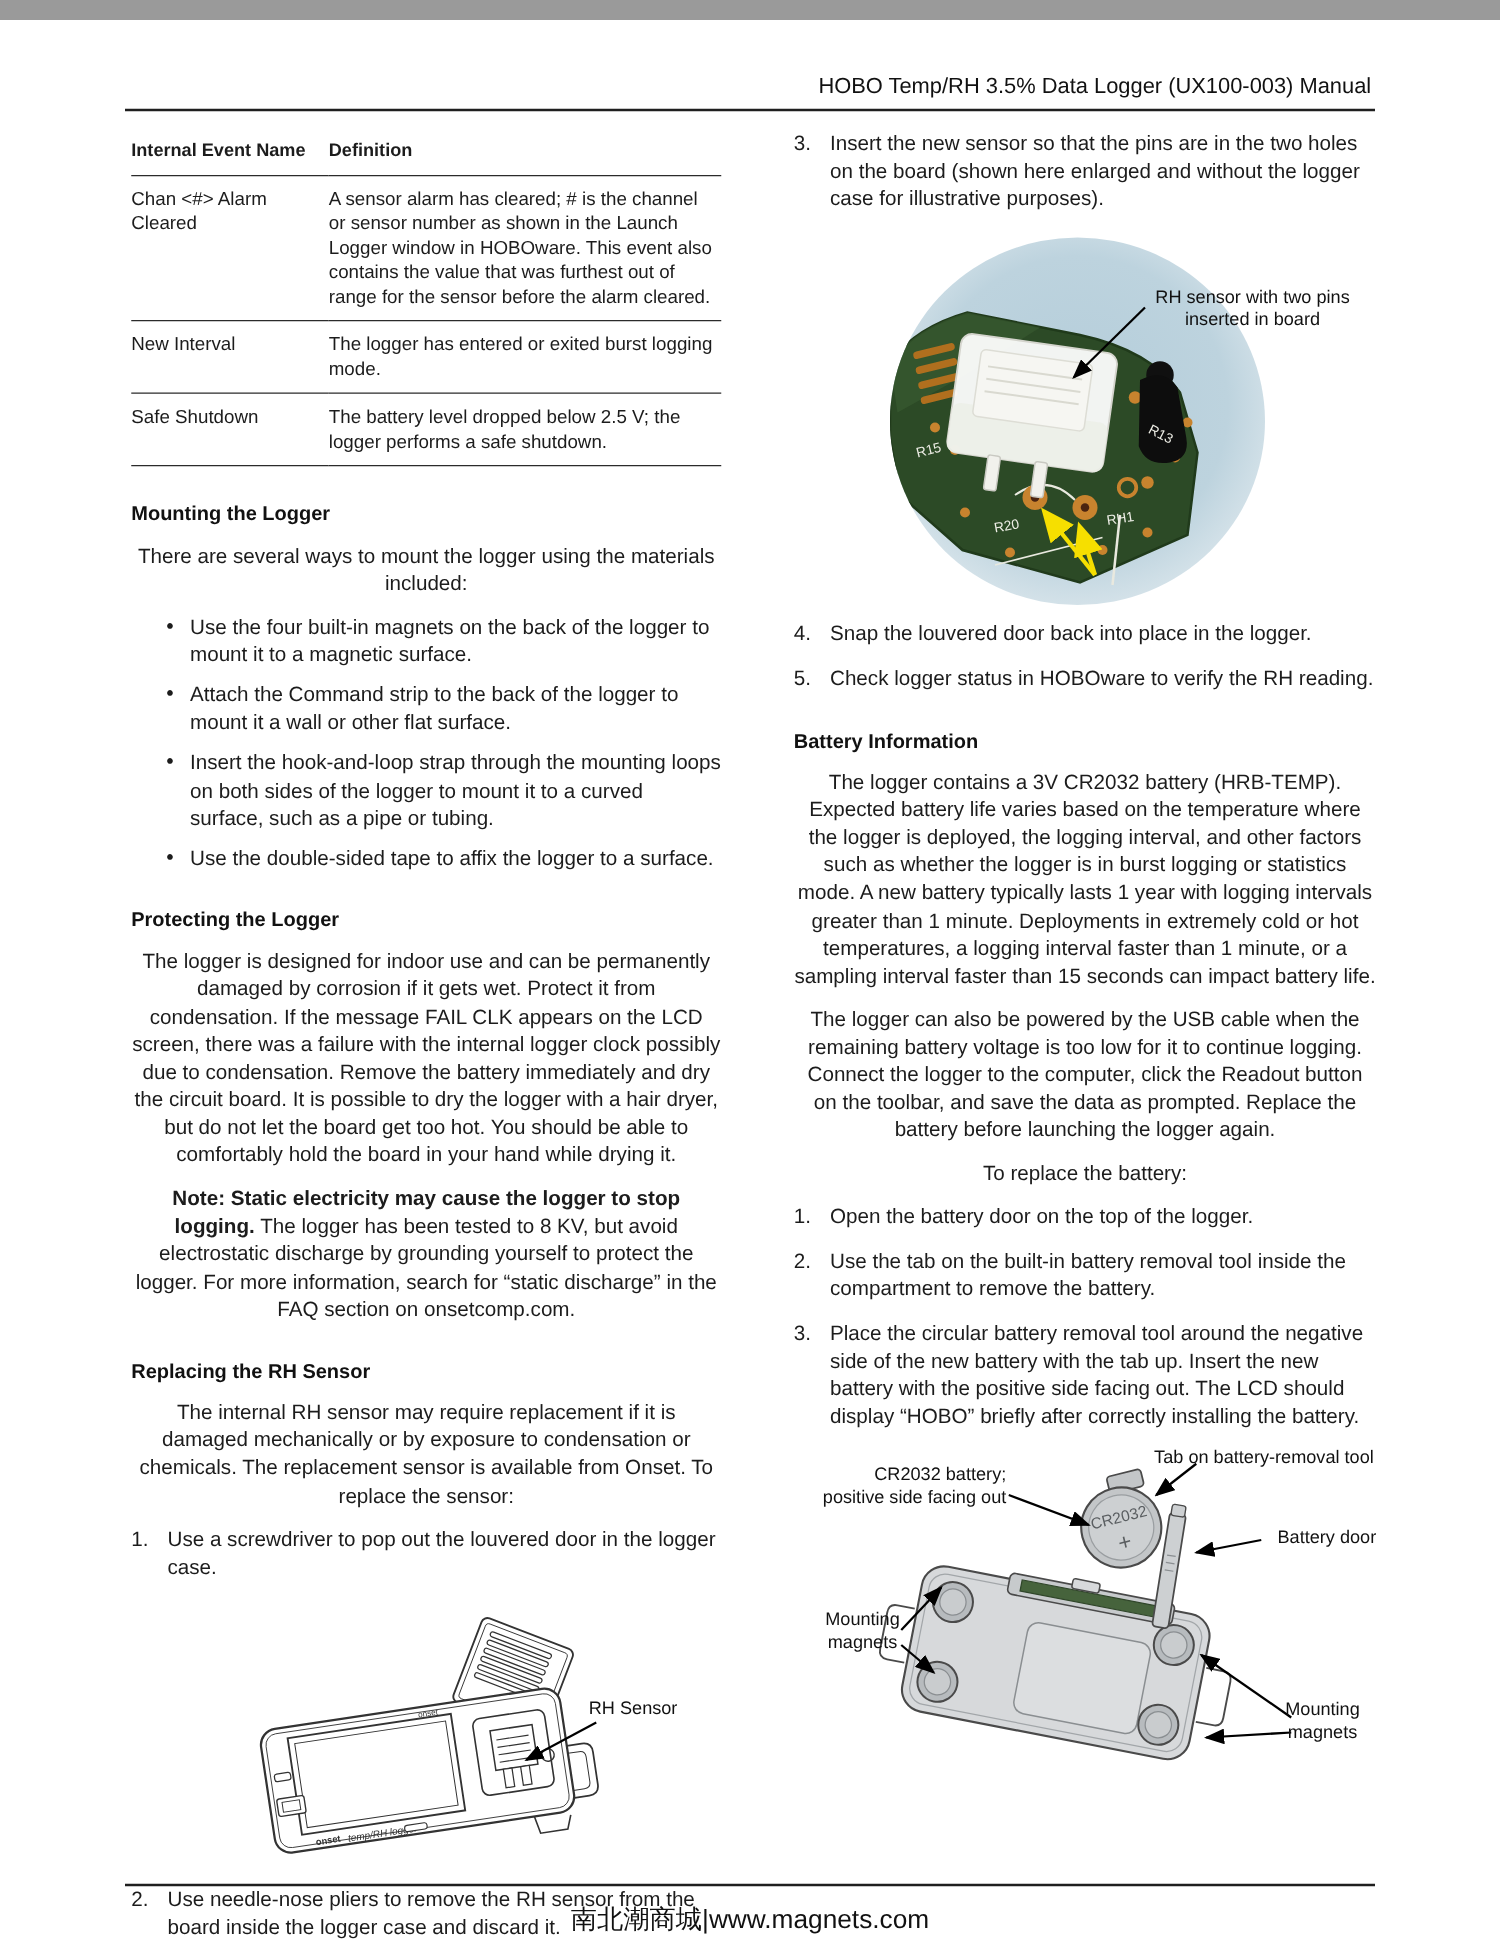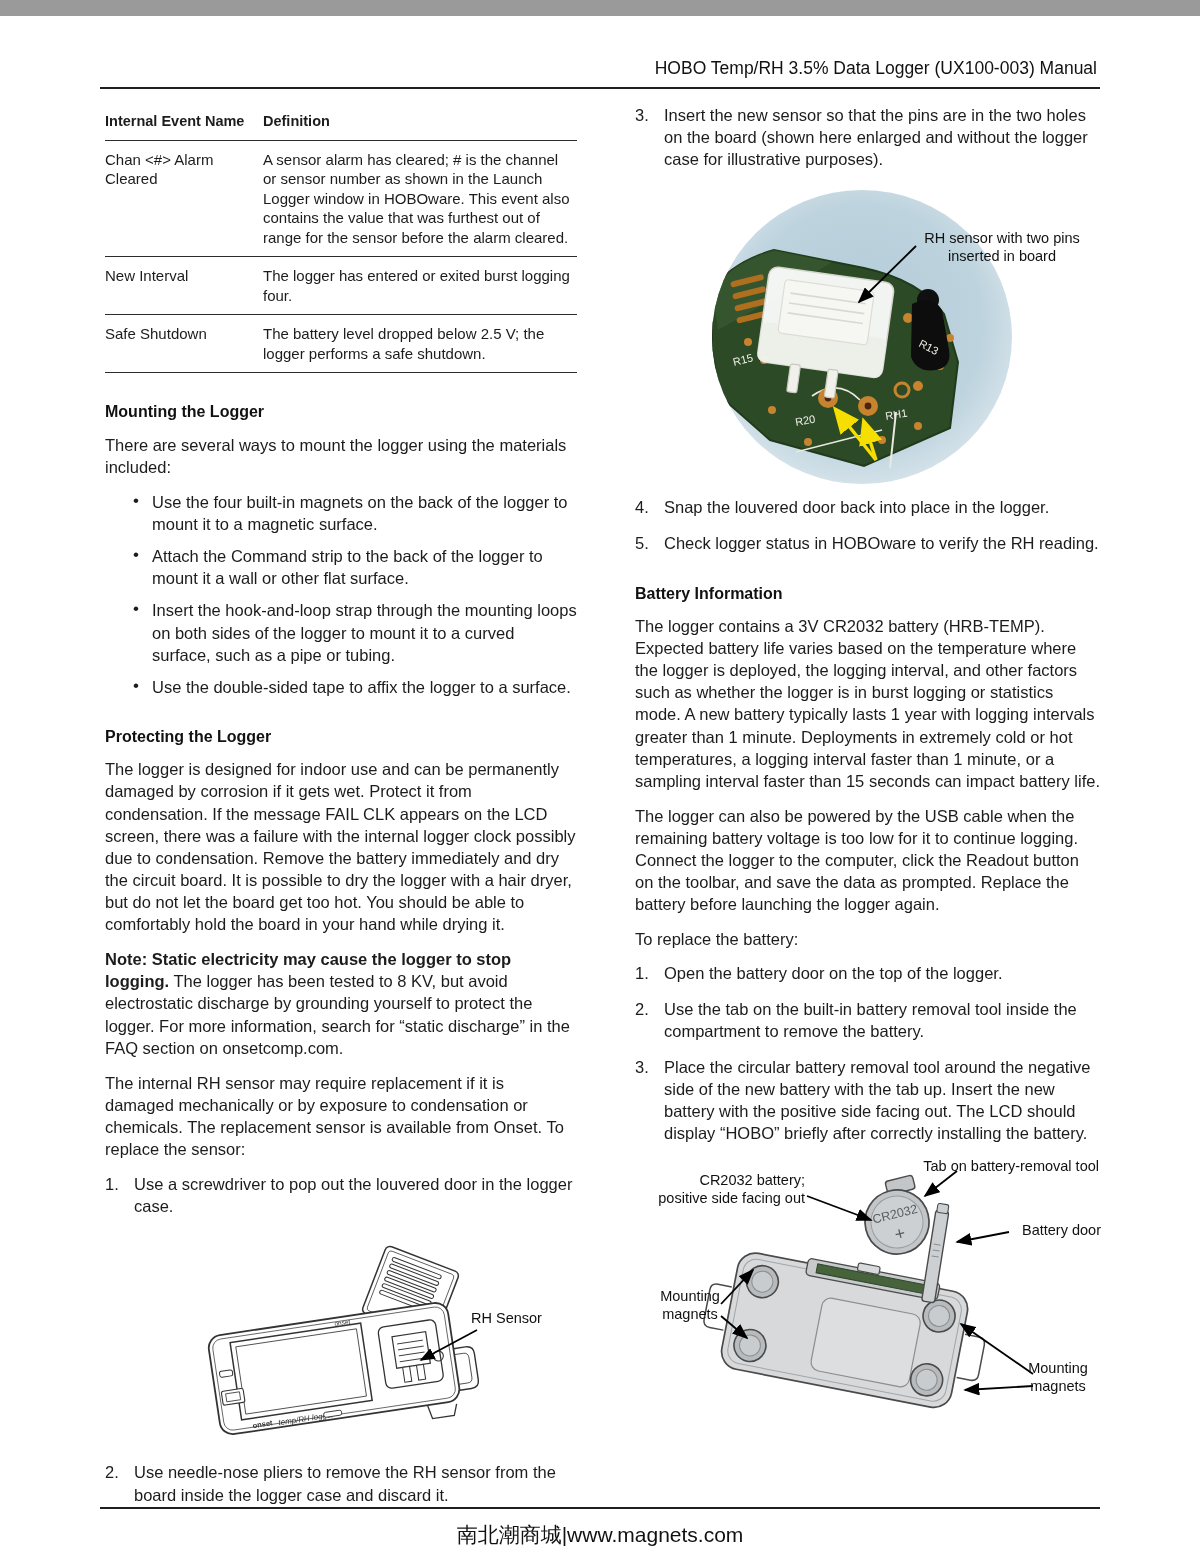--- a/index.html
+++ b/index.html
@@ -9,21 +9,21 @@
   .hdr{position:absolute;top:42px;right:103px;font-size:17.5px;color:#111;}
   .rule{position:absolute;left:100px;right:100px;height:2px;background:#1f1f1f;}
   .hdr-rule{top:71px;}
   .ftr-rule{top:1491px;}
   .ftr{position:absolute;top:1505px;left:0;width:100%;text-align:center;font-size:21px;color:#111;}
   
   .col{position:absolute;top:88px;font-size:16.5px;line-height:1.34;}
   .col-left{left:105px;width:472px;}
   .col-right{left:635px;width:466px;}
   h2{font-size:16px;font-weight:bold;margin:28px 0 11px;color:#111;}
-  p{margin:0 0 13px;}
+  p{margin:0 0 13px;text-align:center;}
   
   table.events{width:100%;border-collapse:collapse;font-size:15px;line-height:1.3;margin-top:4px;}
   table.events th,table.events td{text-align:left;vertical-align:top;padding:9px 6px 9px 0;
         border-bottom:1.7px solid #2b2b2b;}
   table.events th{font-size:14.5px;padding-top:4px;}
   table.events .c1{width:152px;}
   
   ul.bullets{list-style:none;margin:2px 0 6px;padding:0;}
   ul.bullets li{position:relative;padding-left:47px;margin:0 0 10px;}
   ul.bullets li::before{content:"\2022";position:absolute;left:28px;top:-1px;font-size:17px;}
@@ -60,21 +60,21 @@
           <th>Definition</th>
         </tr>
       </thead>
       <tbody>
         <tr>
           <td class="c1">Chan &lt;#&gt; Alarm Cleared</td>
           <td>A sensor alarm has cleared; # is the channel or sensor number as shown in the Launch Logger window in HOBOware. This event also contains the value that was furthest out of range for the sensor before the alarm cleared.</td>
         </tr>
         <tr>
           <td class="c1">New Interval</td>
-          <td>The logger has entered or exited burst logging four.</td>
+          <td>The logger has entered or exited burst logging mode.</td>
         </tr>
         <tr>
           <td class="c1">Safe Shutdown</td>
           <td>The battery level dropped below 2.5 V; the logger performs a safe shutdown.</td>
         </tr>
       </tbody>
     </table>
 
     <h2>Mounting the Logger</h2>
     <p>There are several ways to mount the logger using the materials included:</p>
@@ -83,20 +83,21 @@
       <li>Attach the Command strip to the back of the logger to mount it a wall or other flat surface.</li>
       <li>Insert the hook-and-loop strap through the mounting loops on both sides of the logger to mount it to a curved surface, such as a pipe or tubing.</li>
       <li>Use the double-sided tape to affix the logger to a surface.</li>
     </ul>
 
     <h2>Protecting the Logger</h2>
     <p>The logger is designed for indoor use and can be permanently damaged by corrosion if it gets wet. Protect it from condensation. If the message FAIL CLK appears on the LCD screen, there was a failure with the internal logger clock possibly due to condensation. Remove the battery immediately and dry the circuit board. It is possible to dry the logger with a hair dryer, but do not let the board get too hot. You should be able to comfortably hold the board in your hand while drying it.</p>
     <p><strong>Note: Static electricity may cause the logger to stop logging.</strong>
       <span>The logger has been tested to 8 KV, but avoid electrostatic discharge by grounding yourself to protect the logger. For more information, search for “static discharge” in the FAQ section on onsetcomp.com.</span></p>
 
+    <h2>Replacing the RH Sensor</h2>
     <p>The internal RH sensor may require replacement if it is damaged mechanically or by exposure to condensation or chemicals. The replacement sensor is available from Onset. To replace the sensor:</p>
 
     <div class="step">
       <span class="num">1.</span>
       <span class="txt">Use a screwdriver to pop out the louvered door in the logger case.</span>
     </div>
 
     <div class="fig fig-logger">
       <svg width="436" height="222" viewBox="0 0 436 222">
         <defs>

